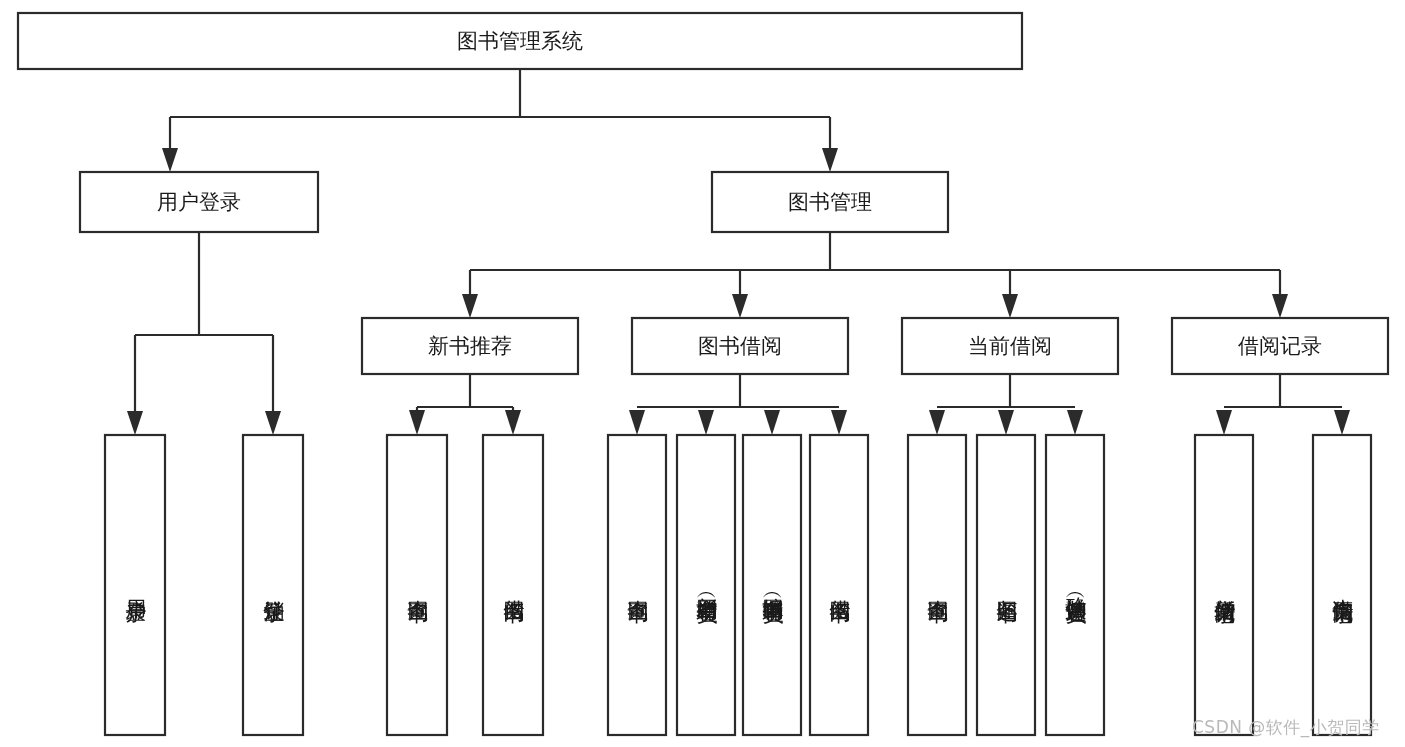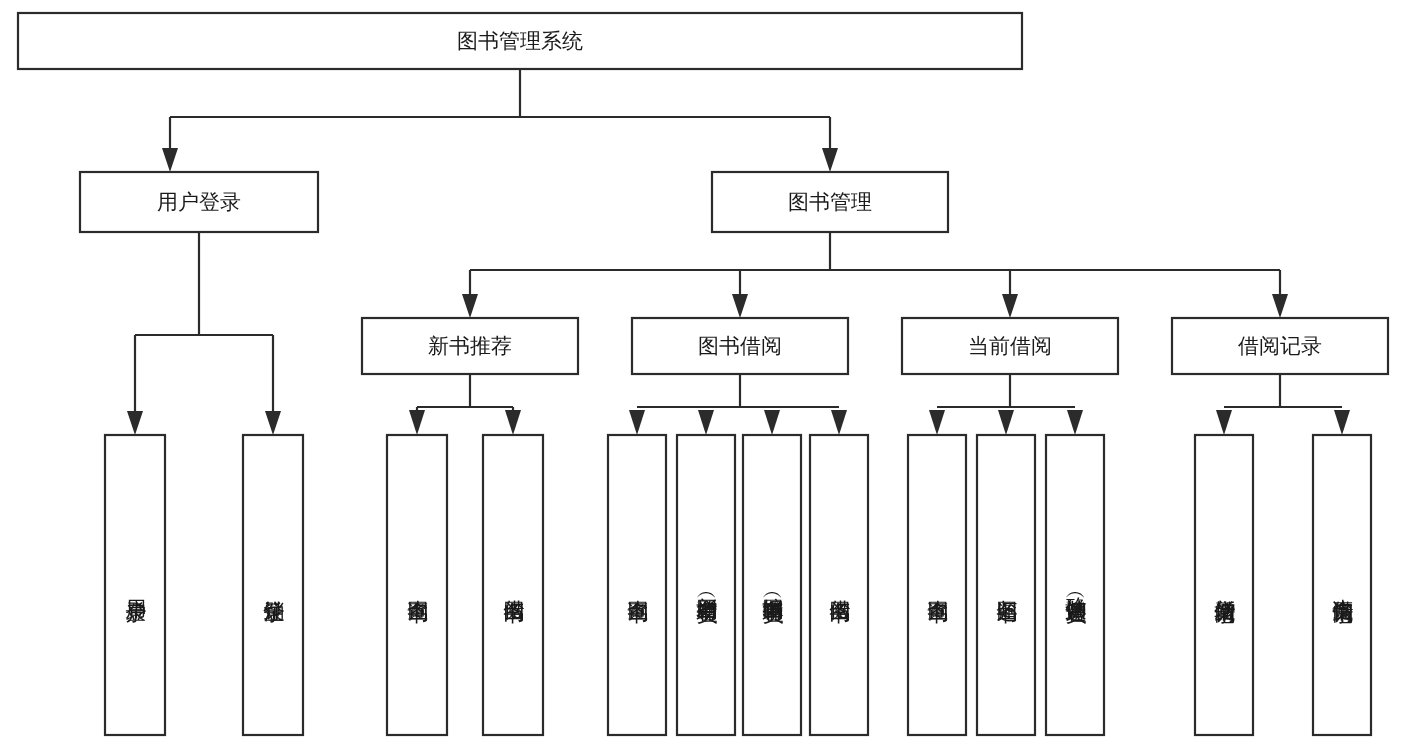--- a/index.html
+++ b/index.html
@@ -223,14 +223,15 @@
       <text class="node-label-v" x="1224" y="585">新增借阅记录</text>
     </g>
 
     <g>
       <rect class="node-rect" x="1313" y="435" width="58" height="300"></rect>
       <text class="node-label-v" x="1342" y="585">查询借阅记录</text>
     </g>
 
   </svg>
 
+  <div class="watermark-text" style="left:1192px; top:716px;">CSDN @软件_小贺同学</div>
 
 </div>
 
 </body></html>

